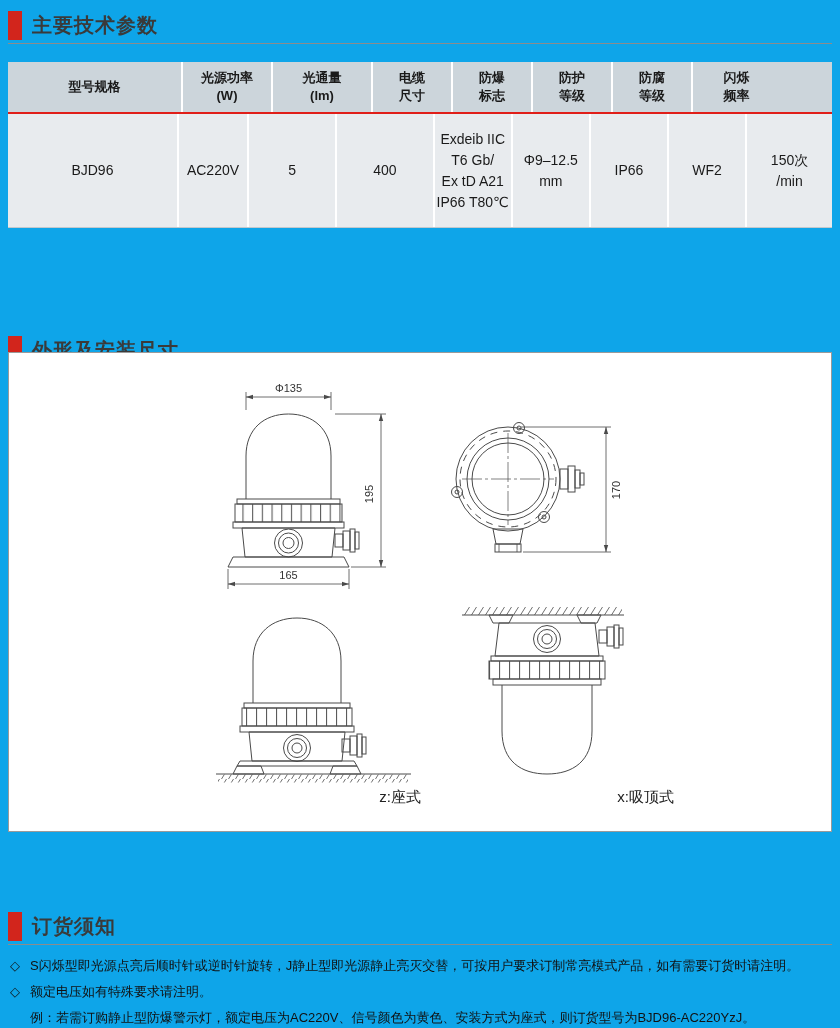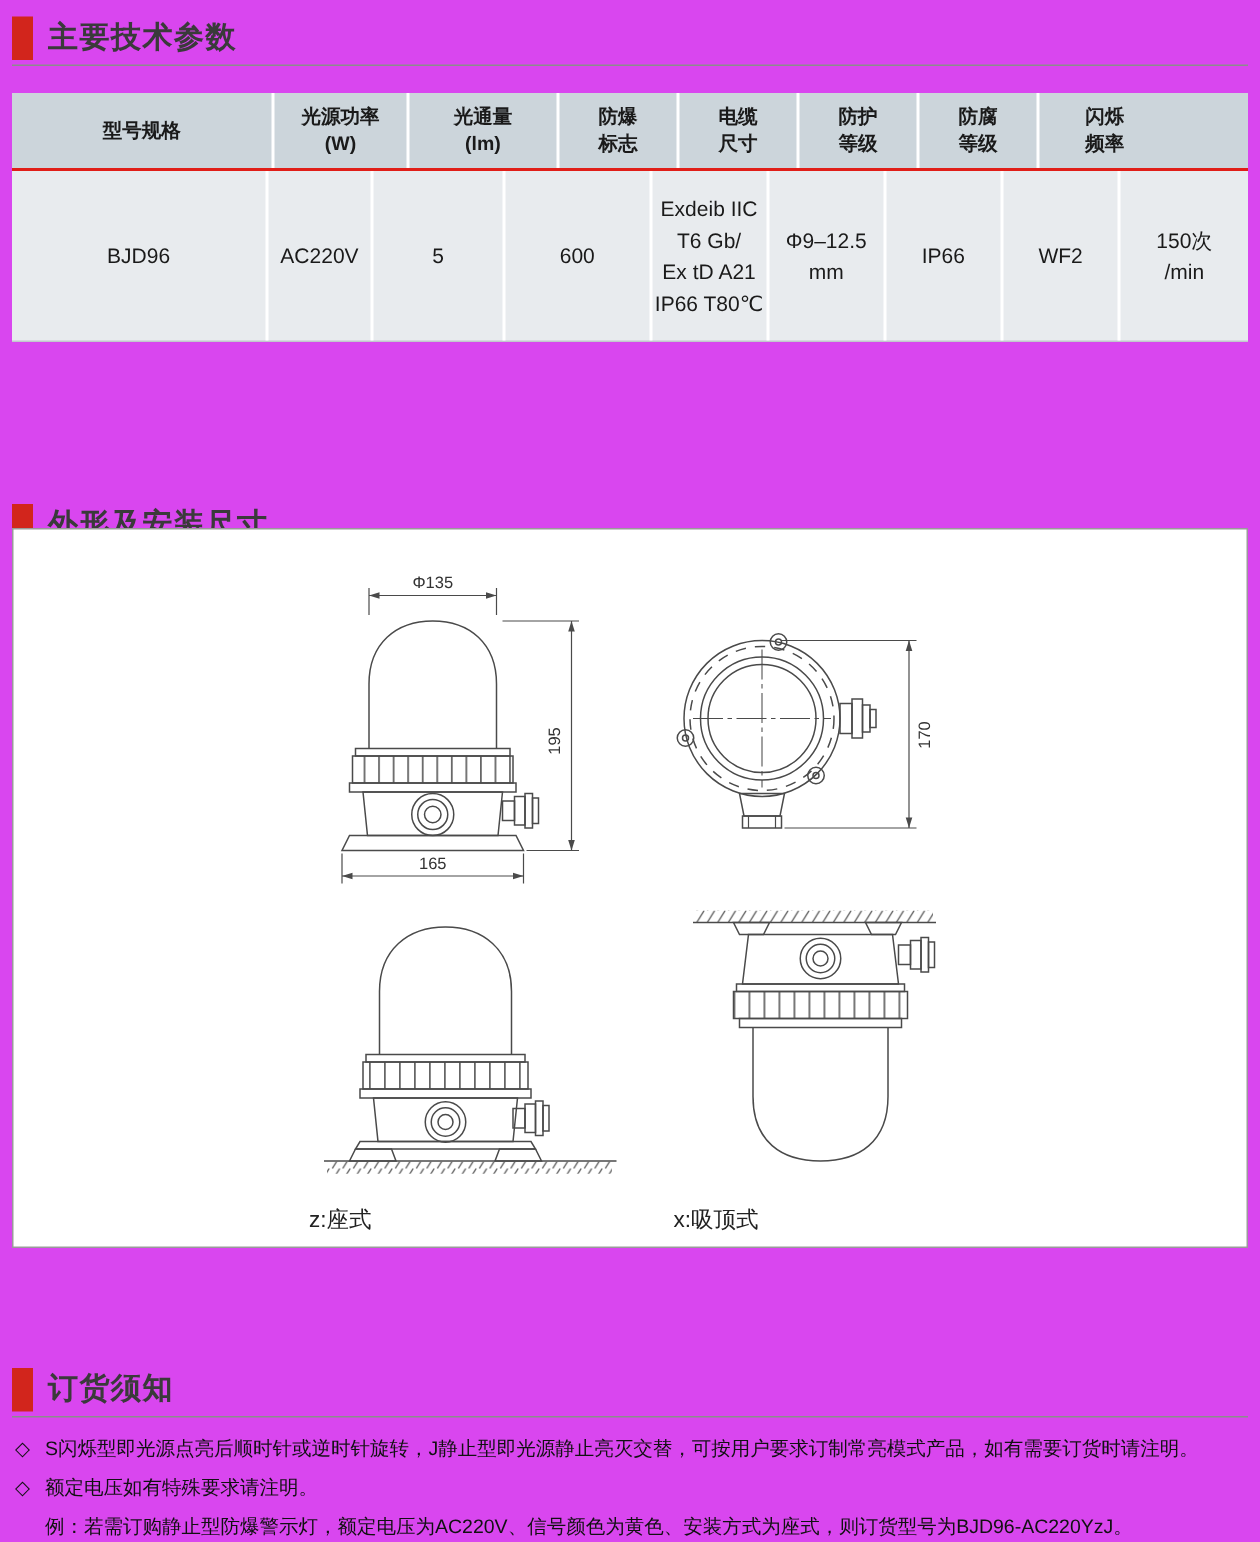--- a/index.html
+++ b/index.html
@@ -1,18 +1,18 @@
 <!DOCTYPE html>
 <html><head>
 <meta charset="utf-8">
 <style>
   html,body { margin:0; padding:0; background:#fff; }
   .page {
     position:relative; width:840px; height:1028px; margin:0 auto;
-    background:#d946ef; overflow:hidden;
+    background:#0ea5e9; overflow:hidden;
     font-family:"Liberation Sans","DejaVu Sans",sans-serif;
     color:#111;
   }
   
   .sec-head { position:absolute; left:8px; right:8px; height:33px;
               border-bottom:1px solid #8c8c8c; }
   .sec-head .bar { position:absolute; left:0; top:1px; width:14px; height:29px;
                    background:#d2251c; }
   .sec-head .ttl { position:absolute; left:24px; top:0; line-height:30px;
                    font-size:20px; font-weight:bold; color:#3a3a3a;
@@ -37,21 +37,21 @@
   .tbody-row .td { font-size:14px; color:#1a1a1a; line-height:21px; }
 
   
   .draw-box { position:absolute; left:8px; top:352px; width:822px; height:478px;
               border:1px solid #9a9a9a; background:#fff; }
   .drw { position:absolute; }
   #svg-front   { left:214px; top:28px;  }
   #svg-top     { left:432px; top:46px;  }
   #svg-seat    { left:197px; top:250px; }
   #svg-ceiling { left:440px; top:246px; }
-  .cap { position:absolute; text-align:left; font-size:15px; color:#222;margin-top:16px; }
+  .cap { position:absolute; text-align:right; font-size:15px; color:#222; }
   #cap-seat    { left:197px; top:435px; width:215px; }
   #cap-ceiling { left:440px; top:435px; width:225px; }
   svg text { font-family:"Liberation Sans","DejaVu Sans",sans-serif; fill:#333; }
 
   
   .notes { position:absolute; left:10px; top:956px; right:6px;
            font-size:13px; color:#111; }
   .note  { display:flex; margin-bottom:7px; line-height:19px; }
   .note .b { width:20px; flex:none; }
   .note .t { flex:1; }
@@ -72,27 +72,27 @@
           <span>型号规格</span>
         </div>
       <div class="td c2">
           <span>光源功率</span>
           <span>(W)</span>
         </div>
       <div class="td c3">
           <span>光通量</span>
           <span>(lm)</span>
         </div>
+      <div class="td c5">
+          <span>电缆</span>
+          <span>尺寸</span>
+        </div>
       <div class="td c4">
           <span>防爆</span>
           <span>标志</span>
-        </div>
-      <div class="td c5">
-          <span>电缆</span>
-          <span>尺寸</span>
         </div>
       <div class="td c6">
           <span>防护</span>
           <span>等级</span>
         </div>
       <div class="td c7">
           <span>防腐</span>
           <span>等级</span>
         </div>
       <div class="td c8">
@@ -105,21 +105,21 @@
       <div class="td c0">
           <span>BJD96</span>
         </div>
       <div class="td c1">
           <span>AC220V</span>
         </div>
       <div class="td c2">
           <span>5</span>
         </div>
       <div class="td c3">
-          <span>600</span>
+          <span>400</span>
         </div>
       <div class="td c4">
         <span>Exdeib IIC</span>
         <span>T6 Gb/</span>
         <span>Ex tD A21</span>
         <span>IP66 T80℃</span>
       </div>
       <div class="td c5">
           <span>Φ9–12.5</span>
           <span>mm</span>

